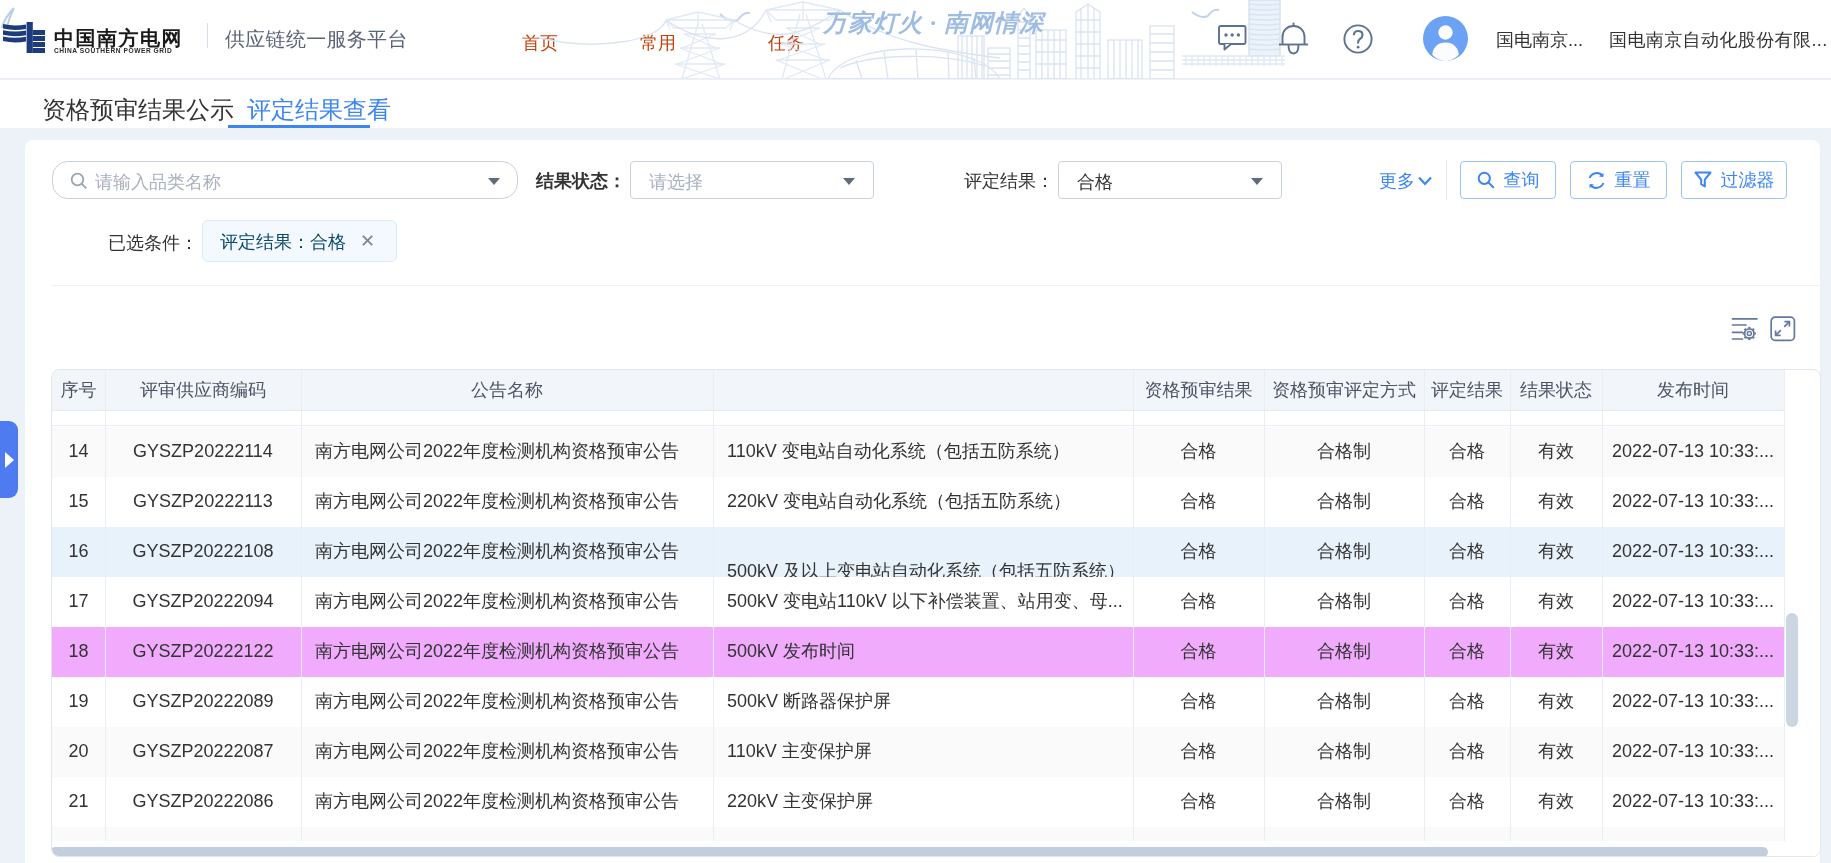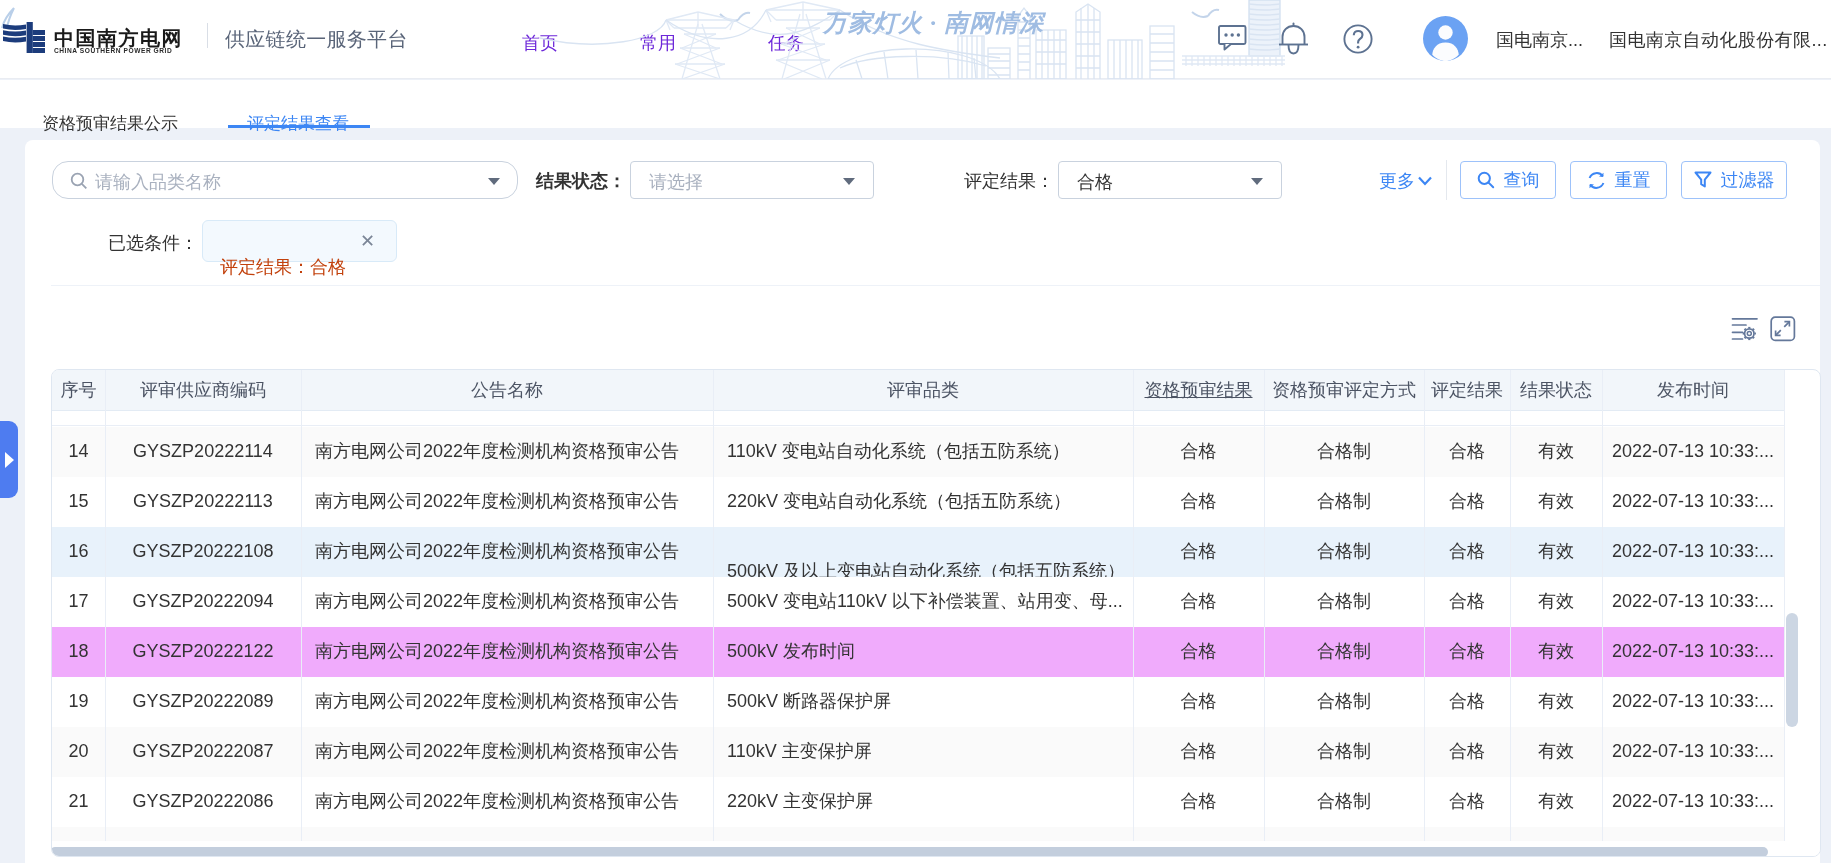--- a/index.html
+++ b/index.html
@@ -7,30 +7,30 @@
 html,body { width:1831px; height:863px; overflow:hidden; }
 body { font-family:"Liberation Sans", sans-serif; background:#edf1f8; position:relative; color:#333; }
 
 
 #topbar { position:absolute; left:0; top:0; width:1831px; height:79px; background:#fff; border-bottom:1px solid #e9ecf2; z-index:5; }
 #logoimg { position:absolute; left:3px; top:22px; }
 #cname { position:absolute; left:54px; top:25px; font-size:20px; font-weight:bold; color:#1a1a1a; letter-spacing:1.5px; }
 #ename { position:absolute; left:54px; top:47px; font-size:6.6px; font-weight:bold; color:#2a2a2a; letter-spacing:0.55px; }
 #vdiv { position:absolute; left:207px; top:23px; width:1px; height:25px; background:#d9dee6; }
 #ptitle { position:absolute; left:225px; top:26px; font-size:20px; color:#5a6579; letter-spacing:0.3px; }
-.navitem { position:absolute; top:31px; font-size:18px; color:#6d28d9; }
+.navitem { position:absolute; top:31px; font-size:18px; color:#c2410c; }
 #skyline { position:absolute; left:540px; top:0; z-index:-0; }
 .hicon { position:absolute; top:24px; }
 #avatar { position:absolute; left:1423px; top:16px; }
 #uname1 { position:absolute; left:1496px; top:28px; font-size:18px; white-space:nowrap; color:#333; }
 #uname2 { position:absolute; left:1609px; top:28px; font-size:18px; letter-spacing:0.4px; white-space:nowrap; color:#333; }
 
 
 #tabbar { position:absolute; left:0; top:80px; width:1831px; height:48px; background:#fff; }
-.tab { position:absolute; top:14px; font-size:17px;margin-top:18px; }
+.tab { position:absolute; top:14px; font-size:24px; }
 #tab1 { left:42px; color:#333; }
 #tab2 { left:247px; color:#3c86f4; }
 #tabline { position:absolute; left:228px; top:45px; width:142px; height:3px; background:#3c86f4; }
 
 
 #card { position:absolute; left:25px; top:140px; width:1795px; height:723px; background:#fff; border-radius:8px 8px 0 0; }
 
 .inputbox { position:absolute; height:38px; top:21px; background:#fff; border:1px solid #c9d2de; border-radius:4px; }
 #searchbox { left:27px; width:466px;border-radius:16px; }
 #sel2 { left:605px; width:244px; }
@@ -40,21 +40,21 @@
 .caret { position:absolute; top:16px; width:0; height:0; border-left:6px solid transparent; border-right:6px solid transparent; border-top:7px solid #606b7d; }
 #more { position:absolute; left:1354px; top:29px; font-size:18px; color:#3c86f4; display:flex; align-items:center; }
 #fdiv { position:absolute; left:1421px; top:20px; width:1px; height:40px; background:#e4e8ee; }
 .btn { position:absolute; top:21px; height:38px; border:1px solid #9dc2fa; border-radius:4px; background:#fff; color:#3c86f4; font-size:18px; display:flex; align-items:center; justify-content:center; gap:9px; }
 #btn1 { left:1435px; width:96px; }
 #btn2 { left:1545px; width:97px; }
 #btn3 { left:1656px; width:106px; }
 
 #sellbl { position:absolute; left:83px; top:91px; font-size:18px; color:#333; }
 #tag { position:absolute; left:177px; top:80px; width:195px; height:42px; background:#f3f9fe; border:1px solid #d8eaf8; border-radius:6px; }
-#tag span { position:absolute; left:17px; top:9px; font-size:18px; color:#c2410c;margin-top:25px; }
+#tag span { position:absolute; left:17px; top:9px; font-size:18px; color:#0c4a6e; }
 #secdiv { position:absolute; left:26px; top:145px; width:1769px; height:1px; background:#eef2f8; }
 #ticon1 { position:absolute; left:1706px; top:177px; }
 #ticon2 { position:absolute; left:1745px; top:176px; }
 
 
 #twrap { position:absolute; left:26px; top:229px; width:1770px; height:488px; border:1px solid #dfe7f1; border-radius:8px; background:#fff; overflow:hidden; }
 
 #thead { position:absolute; left:0; top:0; width:1732px; height:41px; background:#f2f6fa; border-bottom:1px solid #e3ebf4; }
 .hc { position:absolute; top:0; height:41px; line-height:41px; text-align:center; font-size:18px; color:#4c5464; }
 .vb { position:absolute; top:0; width:1px; height:471px; background:#e9eef6; }
@@ -269,22 +269,21 @@
         <line x1="10.8" y1="14.2" x2="5.8" y2="19.2"></line>
         <path d="M5.6 14.4 L5.6 19.4 L10.6 19.4"></path>
       </g>
     </svg>
 
   <div id="twrap">
     <div id="thead">
       <div class="hc" style="left:0; width:53px;">序号</div>
       <div class="hc" style="left:53px; width:196px;">评审供应商编码</div>
       <div class="hc" style="left:249px; width:412px;">公告名称</div>
-      <div class="hc" style="left:661px; width:420px;">评审品类</div>
-      <div class="hc" style="left:1081px; width:131px;text-decoration:underline;">资格预审结果</div>
+      <div class="hc" style="left:1081px; width:131px;">资格预审结果</div>
       <div class="hc" style="left:1212px; width:160px;">资格预审评定方式</div>
       <div class="hc" style="left:1372px; width:86px;">评定结果</div>
       <div class="hc" style="left:1458px; width:92px;">结果状态</div>
       <div class="hc" style="left:1550px; width:182px;">发布时间</div>
     </div>
     <div id="tbody">
 <div class="row" style="top:41px; height:15px; background:#fff;"></div>
 <div class="row" style="top:57px; background:#fafafa;">
           <div class="cell ctr" style="left:0px; width:53px;">14</div>
           <div class="cell ctr" style="left:53px; width:196px;">GYSZP20222114</div>

